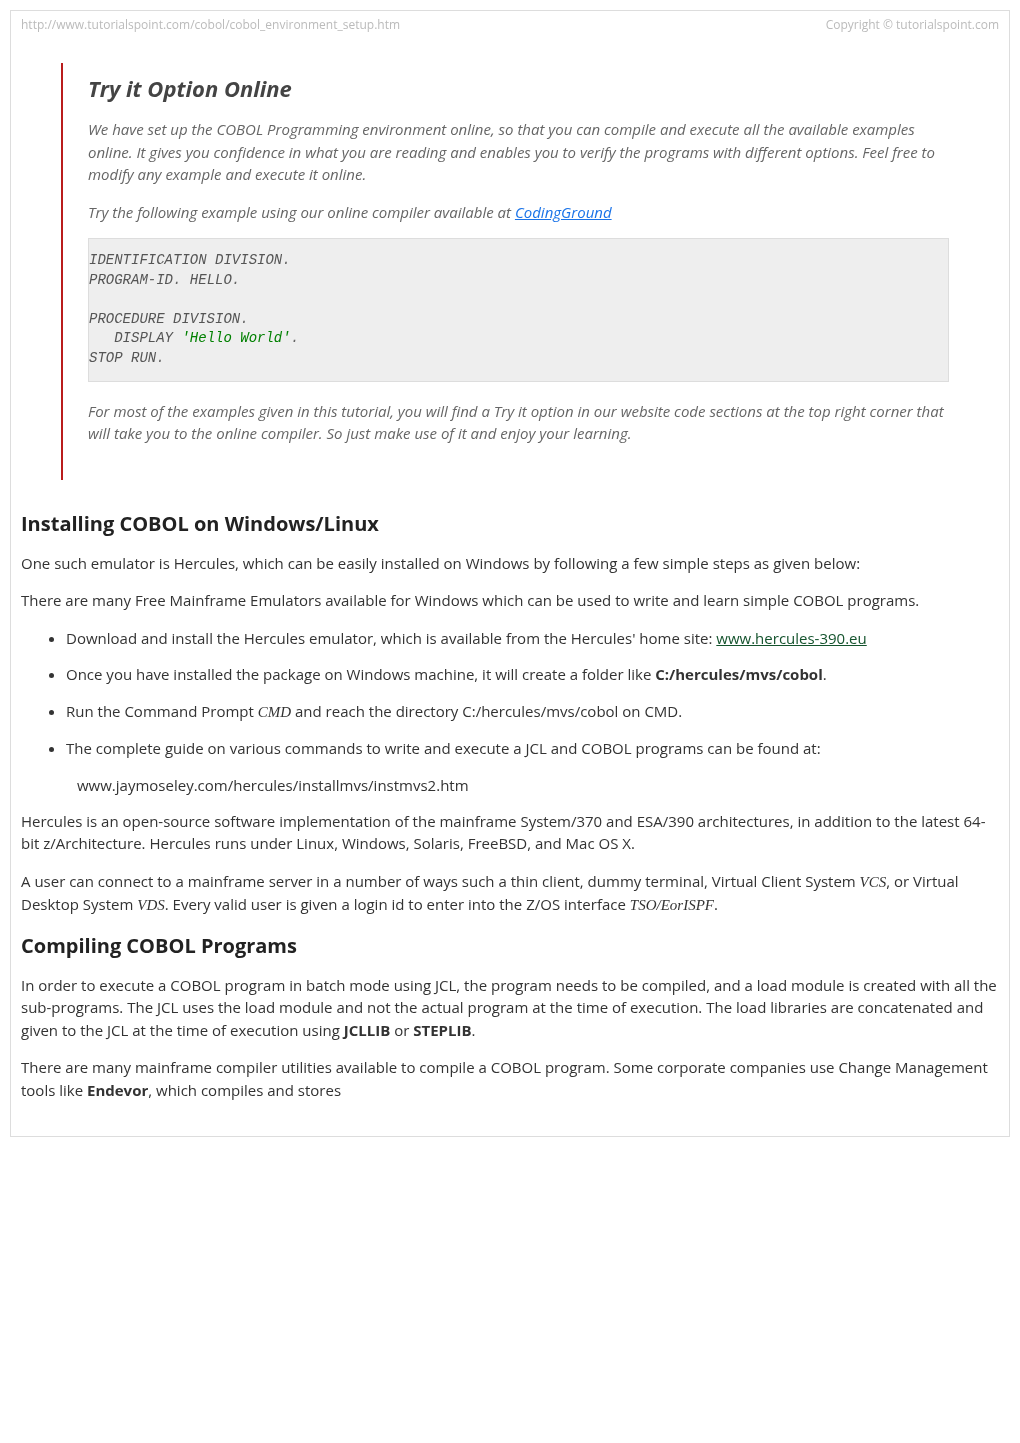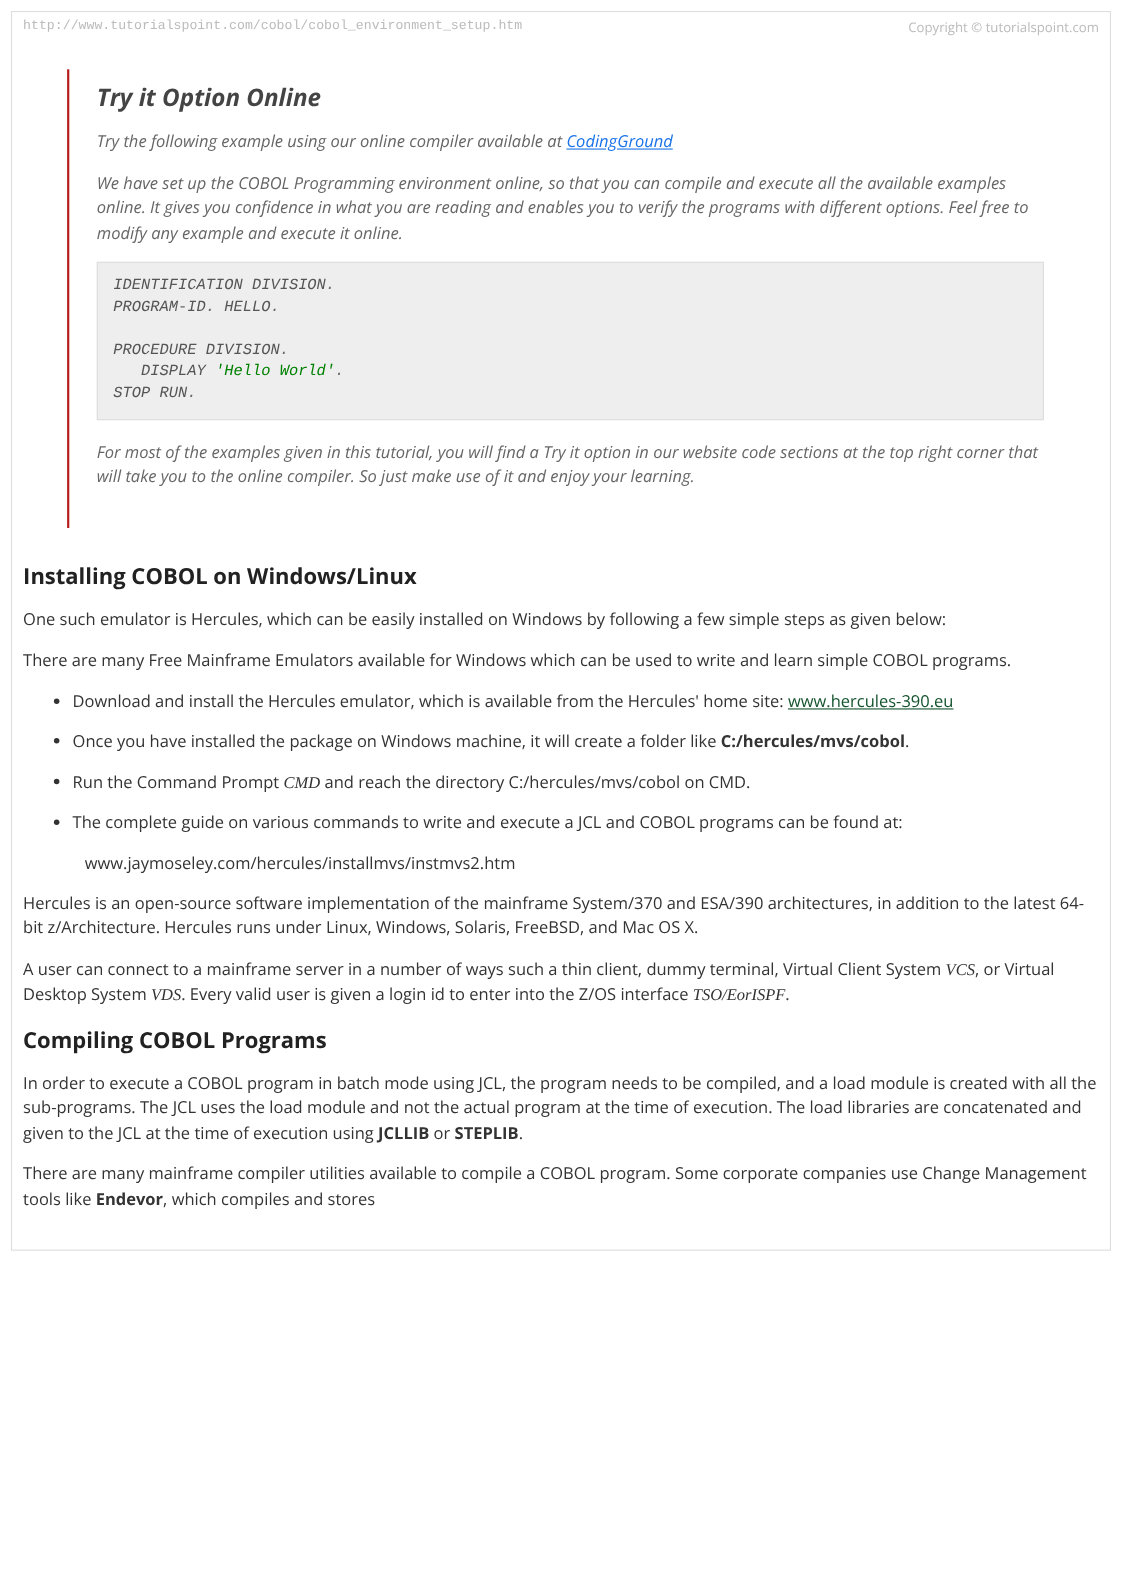--- a/index.html
+++ b/index.html
@@ -25,21 +25,21 @@
   font-size: 30px;
   font-weight: 400;
   color: #333;
   letter-spacing: 0.5px;
 }
 .url-row {
   padding: 5px 10px 20px 10px;
   font-size: 12px;
   color: #bbb;
 }
-.url-row .url { float: left; font-family: Liberation Mono, monospace; }
+.url-row .url { float: left; }
 .url-row .copyright { float: right; }
 .url-row::after { content: ""; display: block; clear: both; }
 
 .callout {
   margin: 10px 40px 30px 50px;
   border-left: 2px solid #b91c1c;
   padding: 10px 20px 20px 25px;
 }
 .callout h3 {
   font-size: 22px;
@@ -53,21 +53,21 @@
   color: #666;
   font-size: 15px;
   line-height: 1.5;
   margin-bottom: 15px;
 }
 .callout a { color: #1a73e8; text-decoration: underline; }
 
 .code-block {
   background: #eee;
   border: 1px solid #ddd;
-  padding: 12px 14px;
+  padding: 12px 0;
   margin: 10px 0 18px 0;
   font-family: "Courier New", monospace;
   font-size: 14px;
   font-style: italic;
   color: #555;
   white-space: pre;
   line-height: 1.4;
 }
 .code-block .punct { color: #666; }
 .code-block .str { color: #008000; }
@@ -114,24 +114,24 @@
 <div class="page">
 
 
   <div class="url-row">
     <span class="url">http://www.tutorialspoint.com/cobol/cobol_environment_setup.htm</span>
     <span class="copyright">Copyright © tutorialspoint.com</span>
   </div>
 
   <div class="callout">
     <h3>Try it Option Online</h3>
+    <p>We have set up the COBOL Programming environment online, so that you can compile and execute all the available examples online. It gives you confidence in what you are reading and enables you to verify the programs with different options. Feel free to modify any example and execute it online.</p>
     <p>
       <span>Try the following example using our online compiler available at </span><a href="#">CodingGround</a>
     </p>
-    <p>We have set up the COBOL Programming environment online, so that you can compile and execute all the available examples online. It gives you confidence in what you are reading and enables you to verify the programs with different options. Feel free to modify any example and execute it online.</p>
     <div class="code-block"><span>IDENTIFICATION DIVISION</span><span class="punct">.</span>
 <span>PROGRAM</span><span class="punct">-</span><span>ID</span><span class="punct">.</span><span> HELLO</span><span class="punct">.</span>
 
 <span>PROCEDURE DIVISION</span><span class="punct">.</span>
 <span>   DISPLAY </span><span class="str">'Hello World'</span><span class="punct">.</span>
 <span>STOP RUN</span><span class="punct">.</span></div>
     <p>For most of the examples given in this tutorial, you will find a Try it option in our website code sections at the top right corner that will take you to the online compiler. So just make use of it and enjoy your learning.</p>
   </div>
 
   <div class="content">

